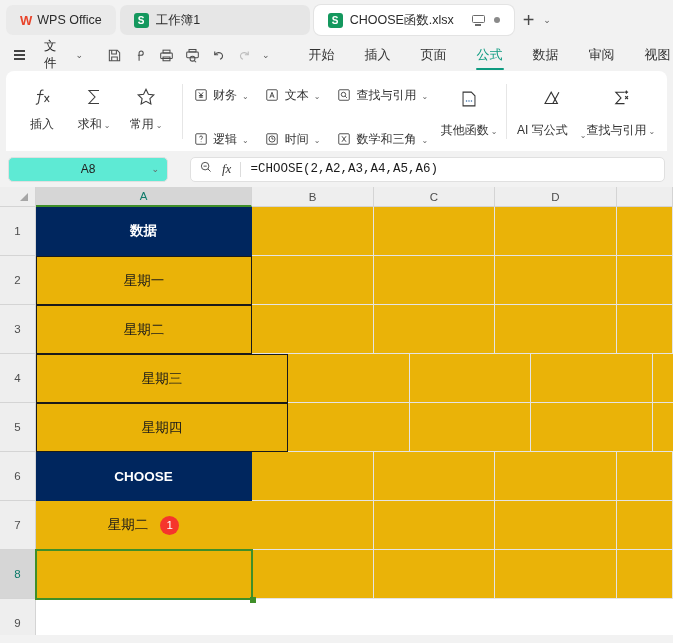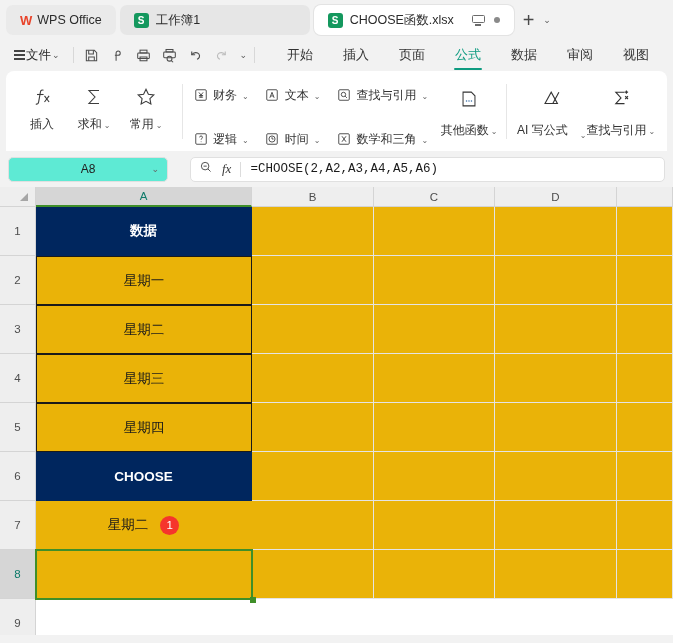--- a/index.html
+++ b/index.html
@@ -67,21 +67,21 @@
   .chev-sm { font-size: 9px; color: #5a5a5a; }
 
   
   .menubar {
     height: 30px;
     background: #f2f2f2;
     display: flex; align-items: center;
     padding: 0 8px;
     font-size: 12.5px; color: #2b2b2b;
   }
-  .file-menu { display: flex; align-items: center; gap: 1px; padding: 0 6px; }
+  .file-menu { display: flex; align-items: center; gap: 19px; padding: 0 6px; }
   .burger { display: inline-flex; flex-direction: column; gap: 2.5px; }
   .burger i { display: block; width: 11px; height: 1.4px; background: #444; }
   .vsep { width: 1px; height: 16px; background: #d8d8d8; margin: 0 7px; }
   .qicons { display: flex; align-items: center; gap: 4px; }
   .qicon { width: 22px; height: 22px; display:flex; align-items:center; justify-content:center; color:#4d4d4d; }
   .qicon svg { display:block; }
   .qicon.dim { color: #bdbdbd; }
   .ribtabs { display: flex; align-items: center; gap: 0px; margin-left: 10px; }
   .ribtab {
     padding: 4px 15px 5px; font-size: 13px; color: #333;
@@ -537,29 +537,29 @@
 
       <div class="grow">
         <div class="cell bordered" style="width:216px;height:49px">星期二</div>
         <div class="cell" style="width:122px;height:49px"></div>
         <div class="cell" style="width:121px;height:49px"></div>
         <div class="cell" style="width:122px;height:49px"></div>
         <div class="cell" style="width:56px;height:49px"></div>
       </div>
 
       <div class="grow">
-        <div class="cell bordered" style="width:216px;height:49px">星期三</div>
-        <div class="cell" style="width:122px;height:49px"></div>
-        <div class="cell" style="width:121px;height:49px"></div>
-        <div class="cell" style="width:122px;height:49px"></div>
-        <div class="cell" style="width:56px;height:49px"></div>
-      </div>
-
-      <div class="grow">
-        <div class="cell bordered" style="width:216px;height:49px">星期四</div>
+        <div class="cell bordered" style="width:252px;height:49px">星期三</div>
+        <div class="cell" style="width:122px;height:49px"></div>
+        <div class="cell" style="width:121px;height:49px"></div>
+        <div class="cell" style="width:122px;height:49px"></div>
+        <div class="cell" style="width:56px;height:49px"></div>
+      </div>
+
+      <div class="grow">
+        <div class="cell bordered" style="width:252px;height:49px">星期四</div>
         <div class="cell" style="width:122px;height:49px"></div>
         <div class="cell" style="width:121px;height:49px"></div>
         <div class="cell" style="width:122px;height:49px"></div>
         <div class="cell" style="width:56px;height:49px"></div>
       </div>
 
 
       <div class="grow">
         <div class="cell navy" style="width:216px;height:49px">CHOOSE</div>
         <div class="cell" style="width:122px;height:49px"></div>

